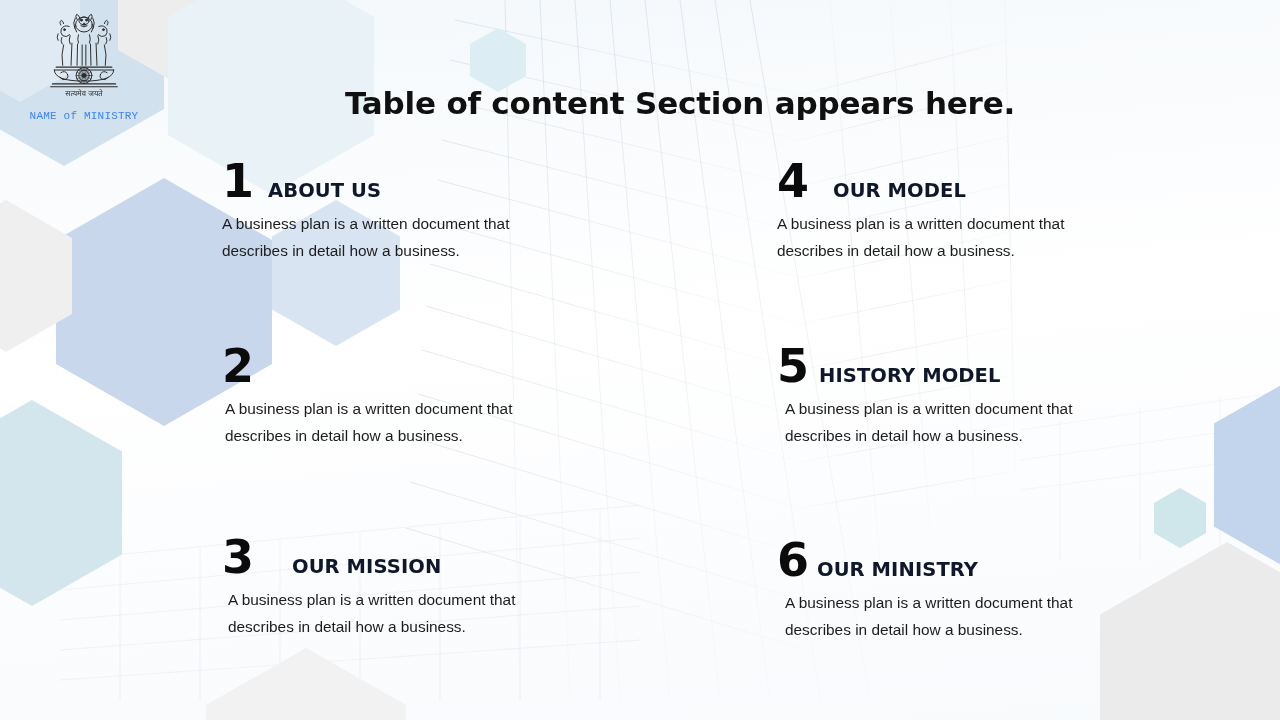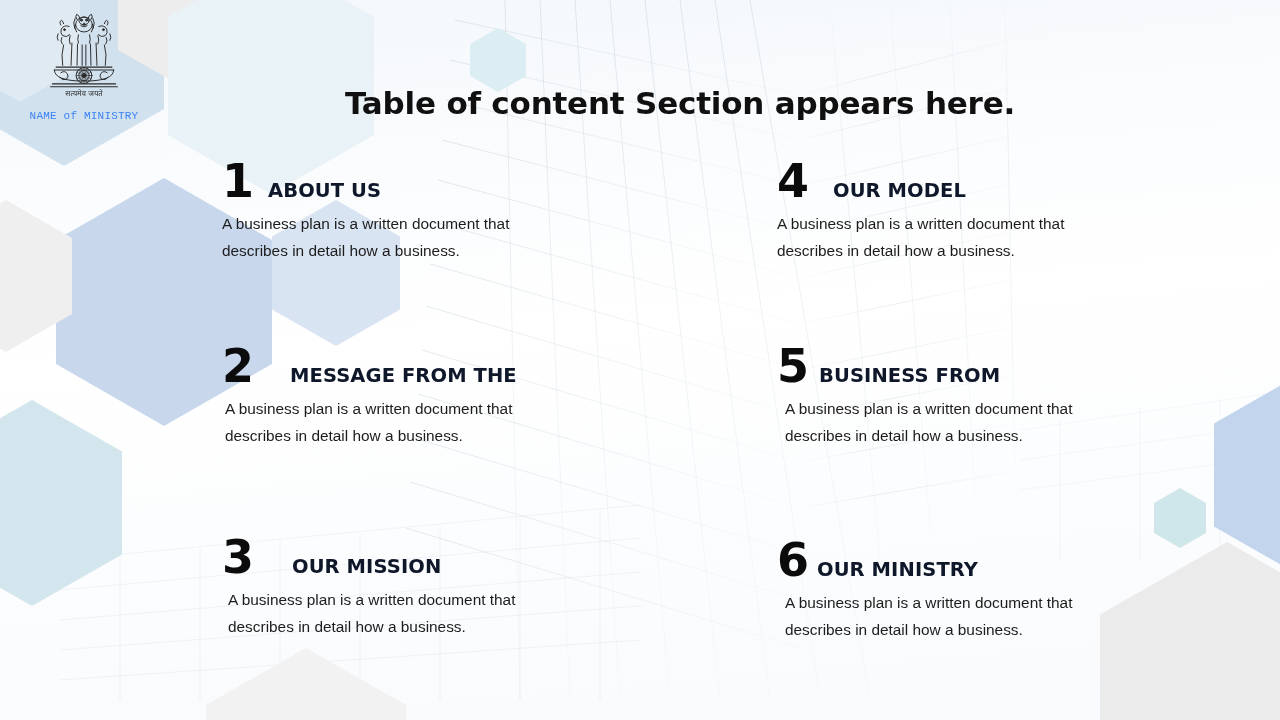--- a/index.html
+++ b/index.html
@@ -386,21 +386,20 @@
         <span class="item-num">1</span>
         <span class="item-title">ABOUT US</span>
       </div>
       <div class="item-body">A business plan is a written document that
 describes in detail how a business.</div>
     </div>
 
     <div class="item i2">
       <div class="item-head">
         <span class="item-num">2</span>
-        <span class="item-title">MESSAGE FROM THE</span>
       </div>
       <div class="item-body">A business plan is a written document that
 describes in detail how a business.</div>
     </div>
 
     <div class="item i3">
       <div class="item-head">
         <span class="item-num">3</span>
         <span class="item-title">OUR MISSION</span>
       </div>
@@ -413,21 +412,21 @@
         <span class="item-num">4</span>
         <span class="item-title">OUR MODEL</span>
       </div>
       <div class="item-body">A business plan is a written document that
 describes in detail how a business.</div>
     </div>
 
     <div class="item i5">
       <div class="item-head">
         <span class="item-num">5</span>
-        <span class="item-title">BUSINESS FROM</span>
+        <span class="item-title">HISTORY MODEL</span>
       </div>
       <div class="item-body">A business plan is a written document that
 describes in detail how a business.</div>
     </div>
 
     <div class="item i6">
       <div class="item-head">
         <span class="item-num">6</span>
         <span class="item-title">OUR MINISTRY</span>
       </div>

